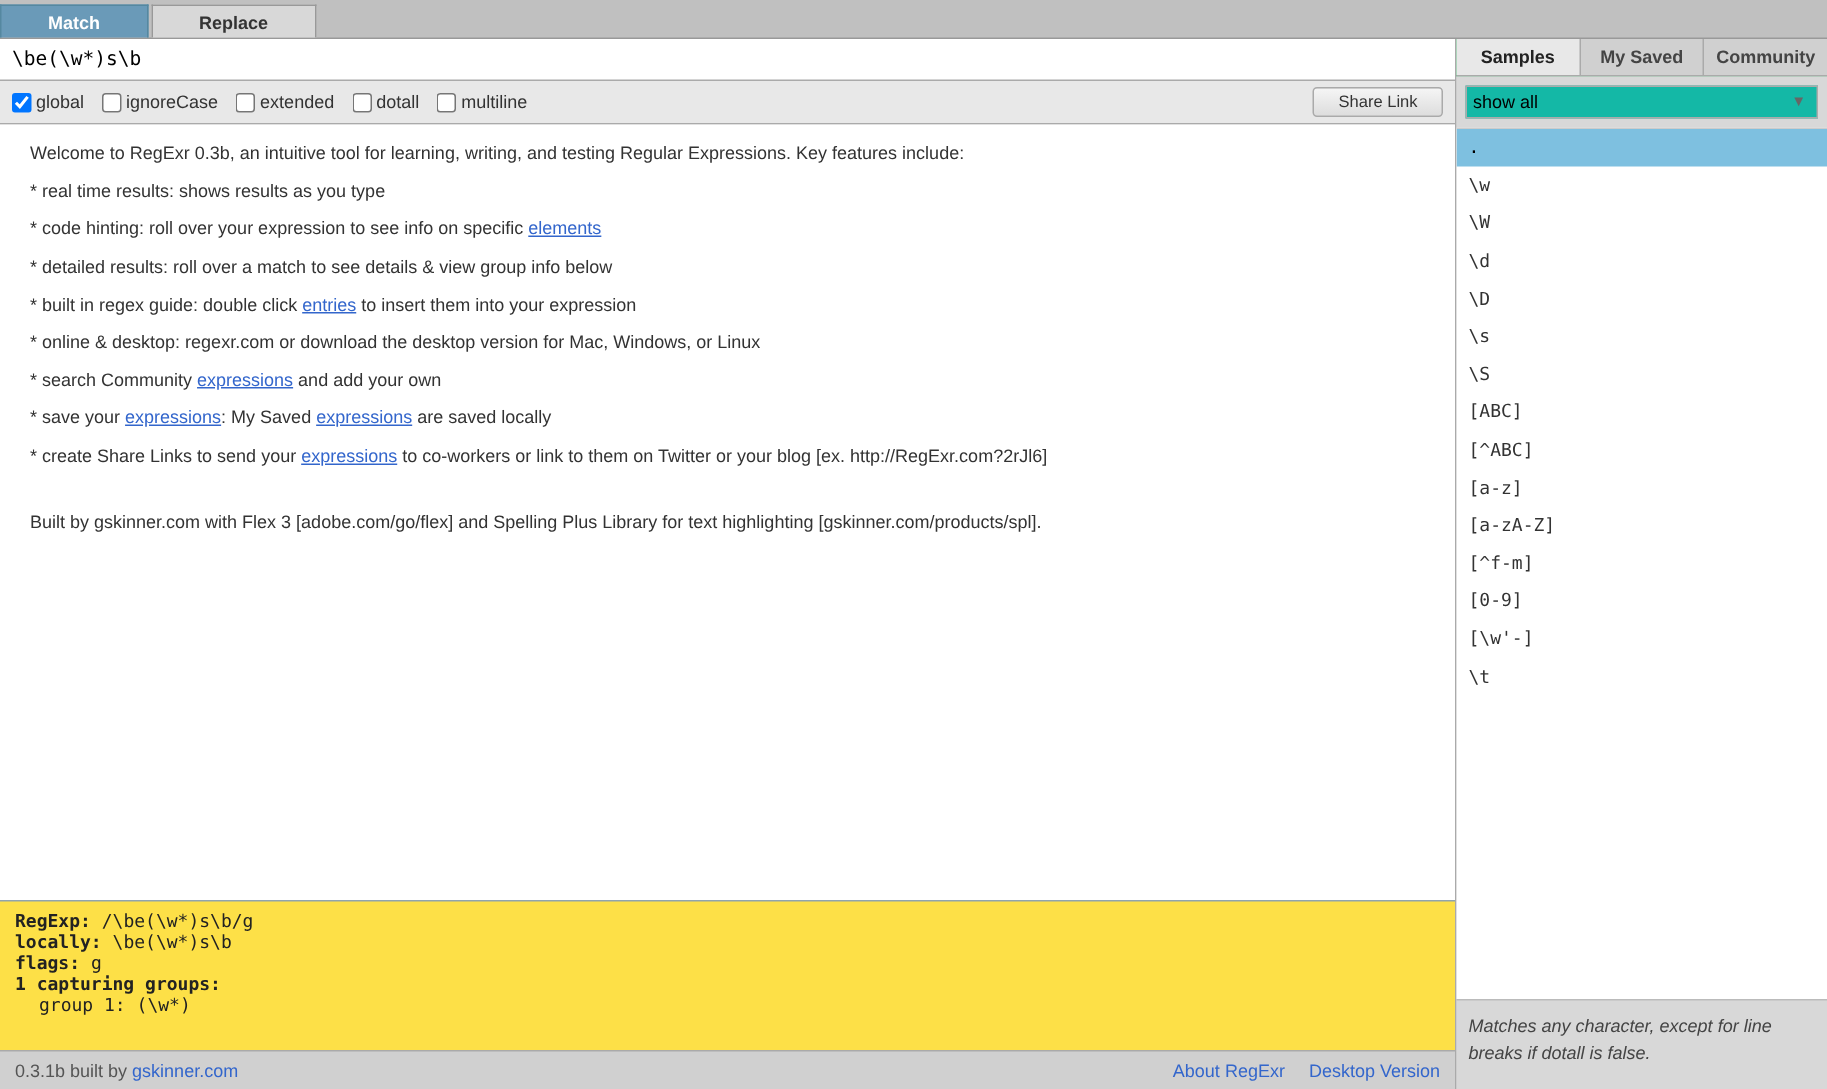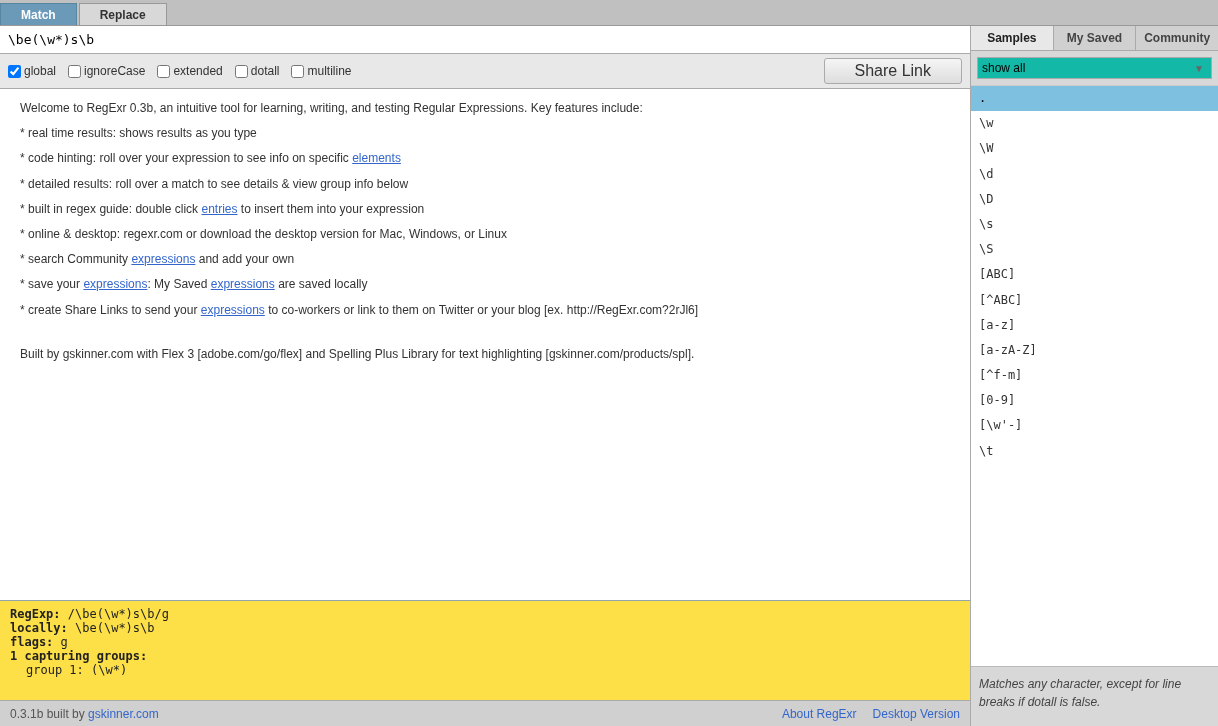--- a/index.html
+++ b/index.html
@@ -15,21 +15,21 @@
 
     
     #tab-bar {
       display: flex;
       background: #c0c0c0;
       border-bottom: 1px solid #999;
       height: 26px;
       align-items: flex-end;
     }
     .tab {
-      padding: 4px 20px;
+      padding: 4px 31px;
       cursor: pointer;
       border: 1px solid #999;
       border-bottom: none;
       background: #d8d8d8;
       font-size: 12px;
       font-weight: bold;
       color: #333;
       margin-right: 2px;
       height: 22px;
       display: flex;
@@ -88,26 +88,26 @@
       gap: 3px;
       font-size: 12px;
       color: #333;
     }
     .flag-item input[type="checkbox"] {
       width: 13px;
       height: 13px;
     }
     #share-link-btn {
       margin-left: auto;
-      padding: 3px 30px;
+      padding: 3px 16px;
       background: linear-gradient(to bottom, #f5f5f5, #ddd);
       border: 1px solid #aaa;
       border-radius: 3px;
       cursor: pointer;
-      font-size: 16px;
+      font-size: 11px;
       color: #333;
     }
 
     
     #text-area {
       flex: 1;
       padding: 10px 20px;
       background: #fff;
       overflow-y: auto;
       line-height: 1.6;

